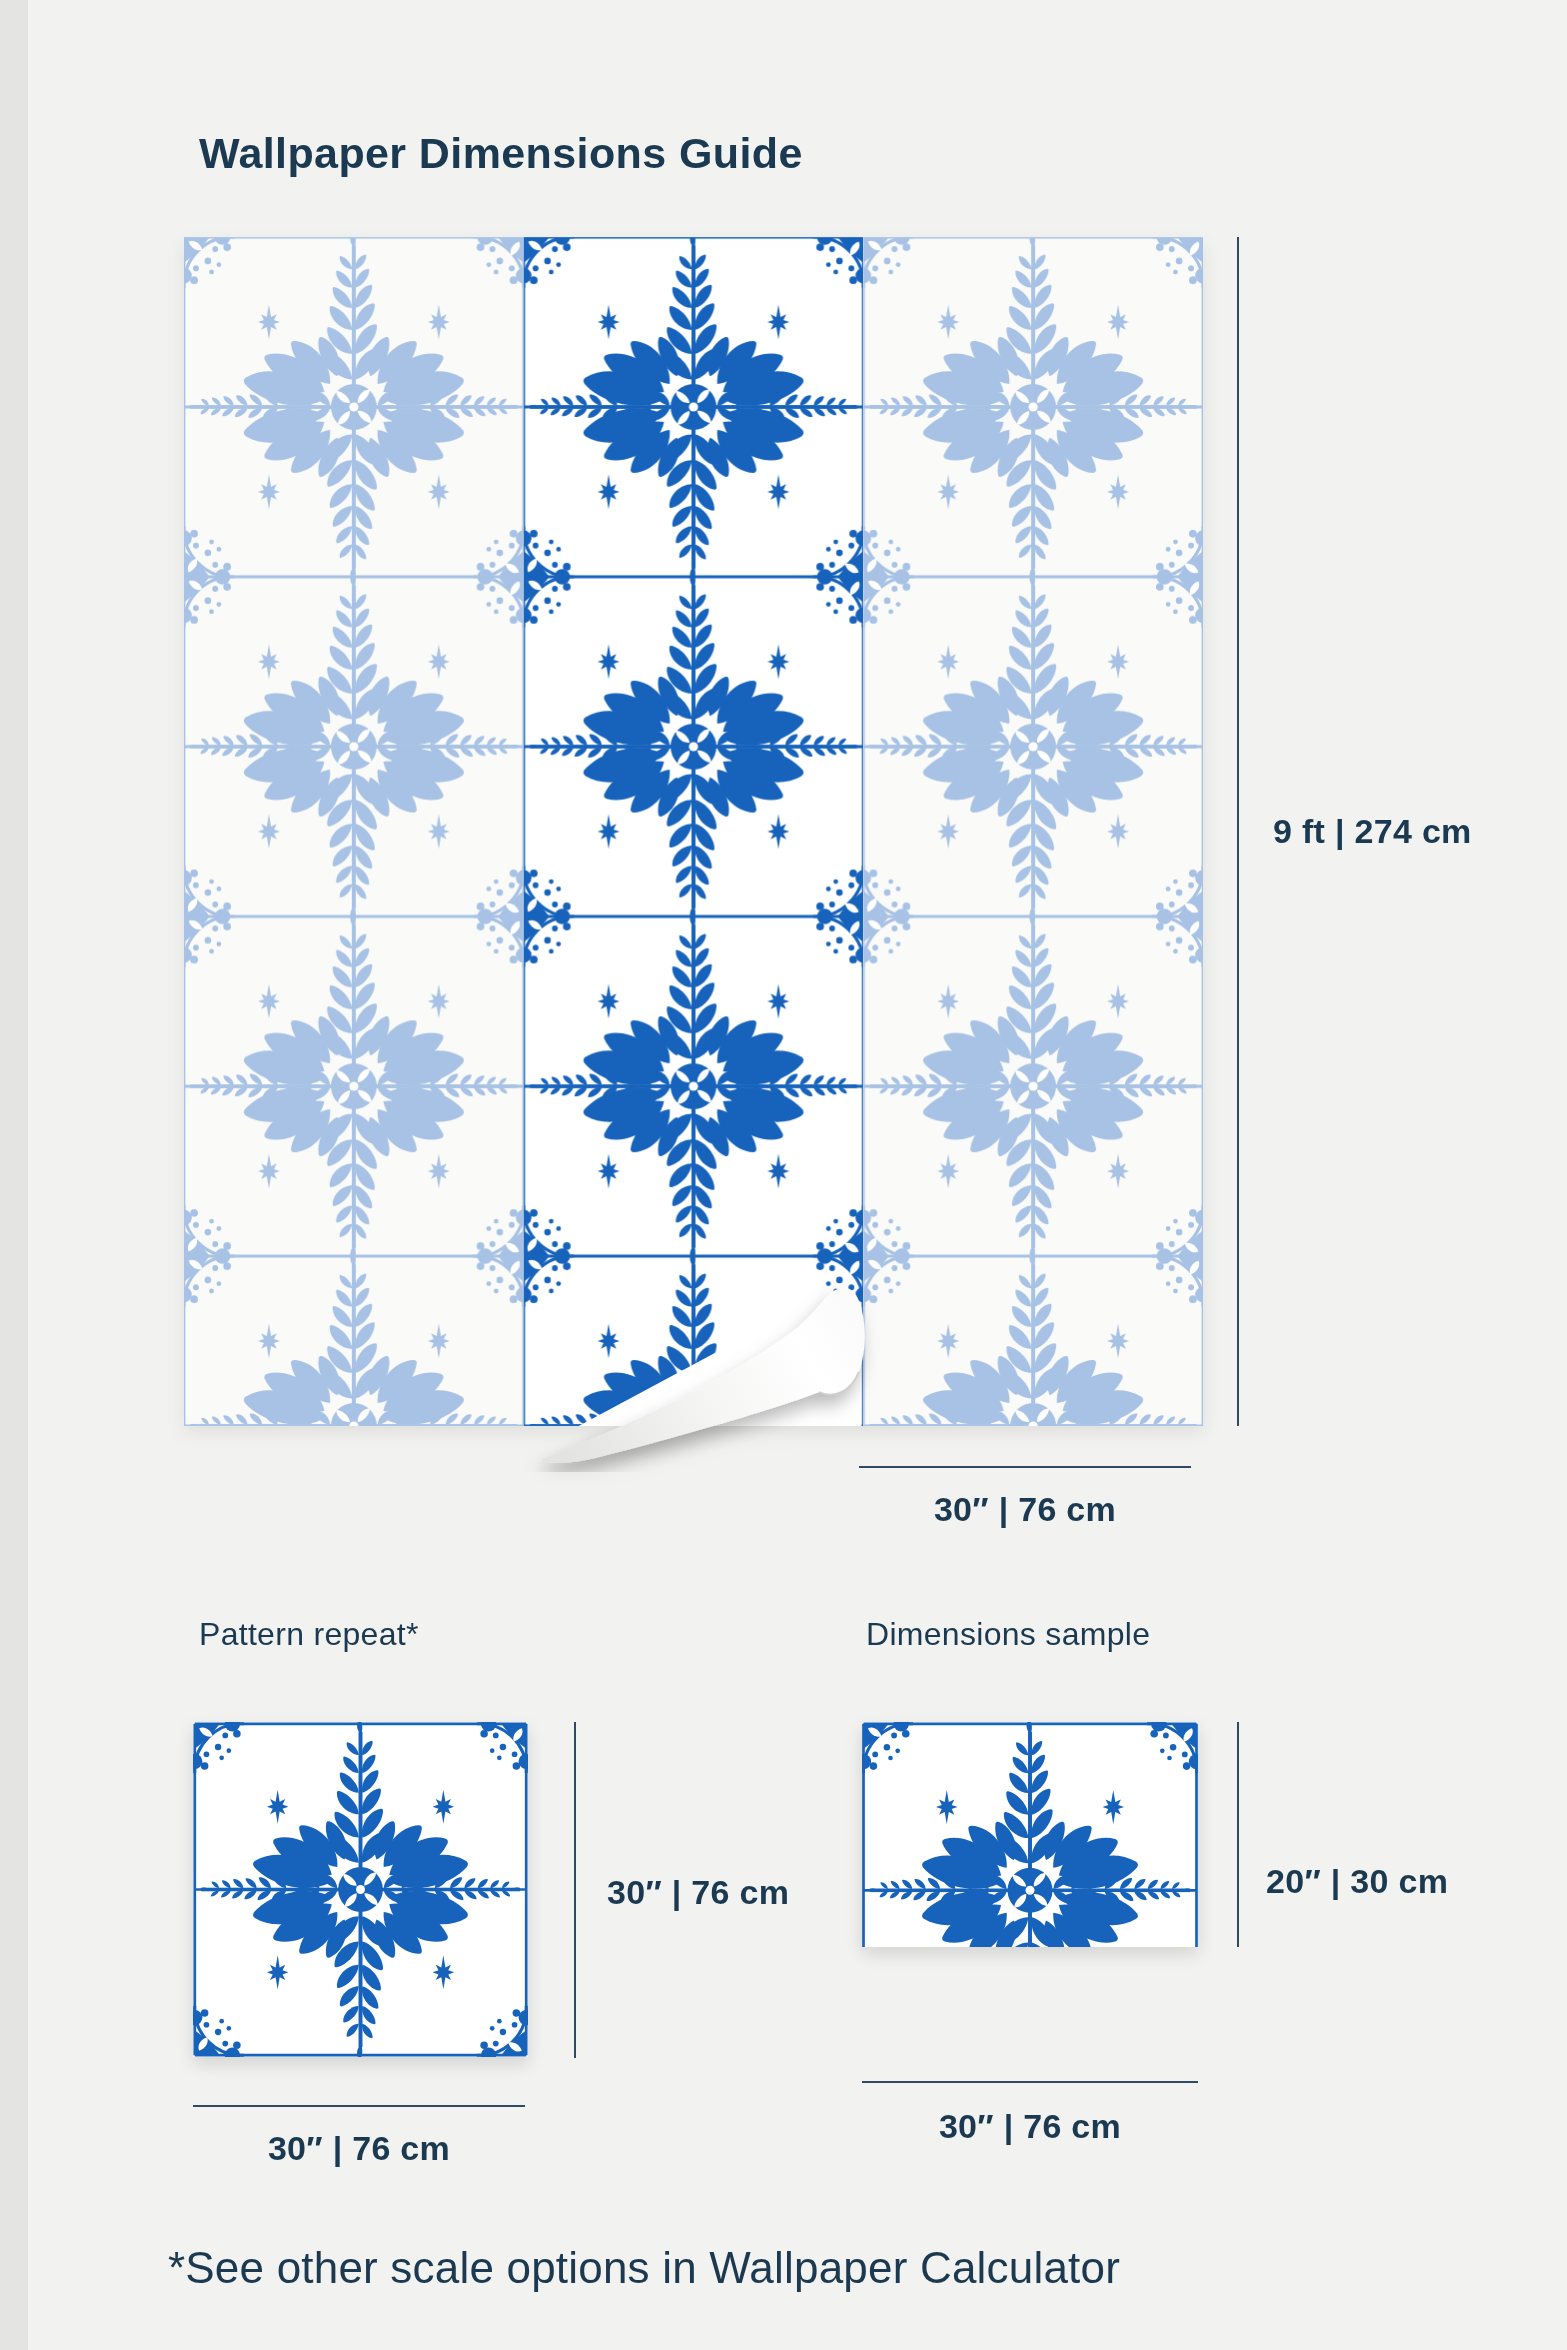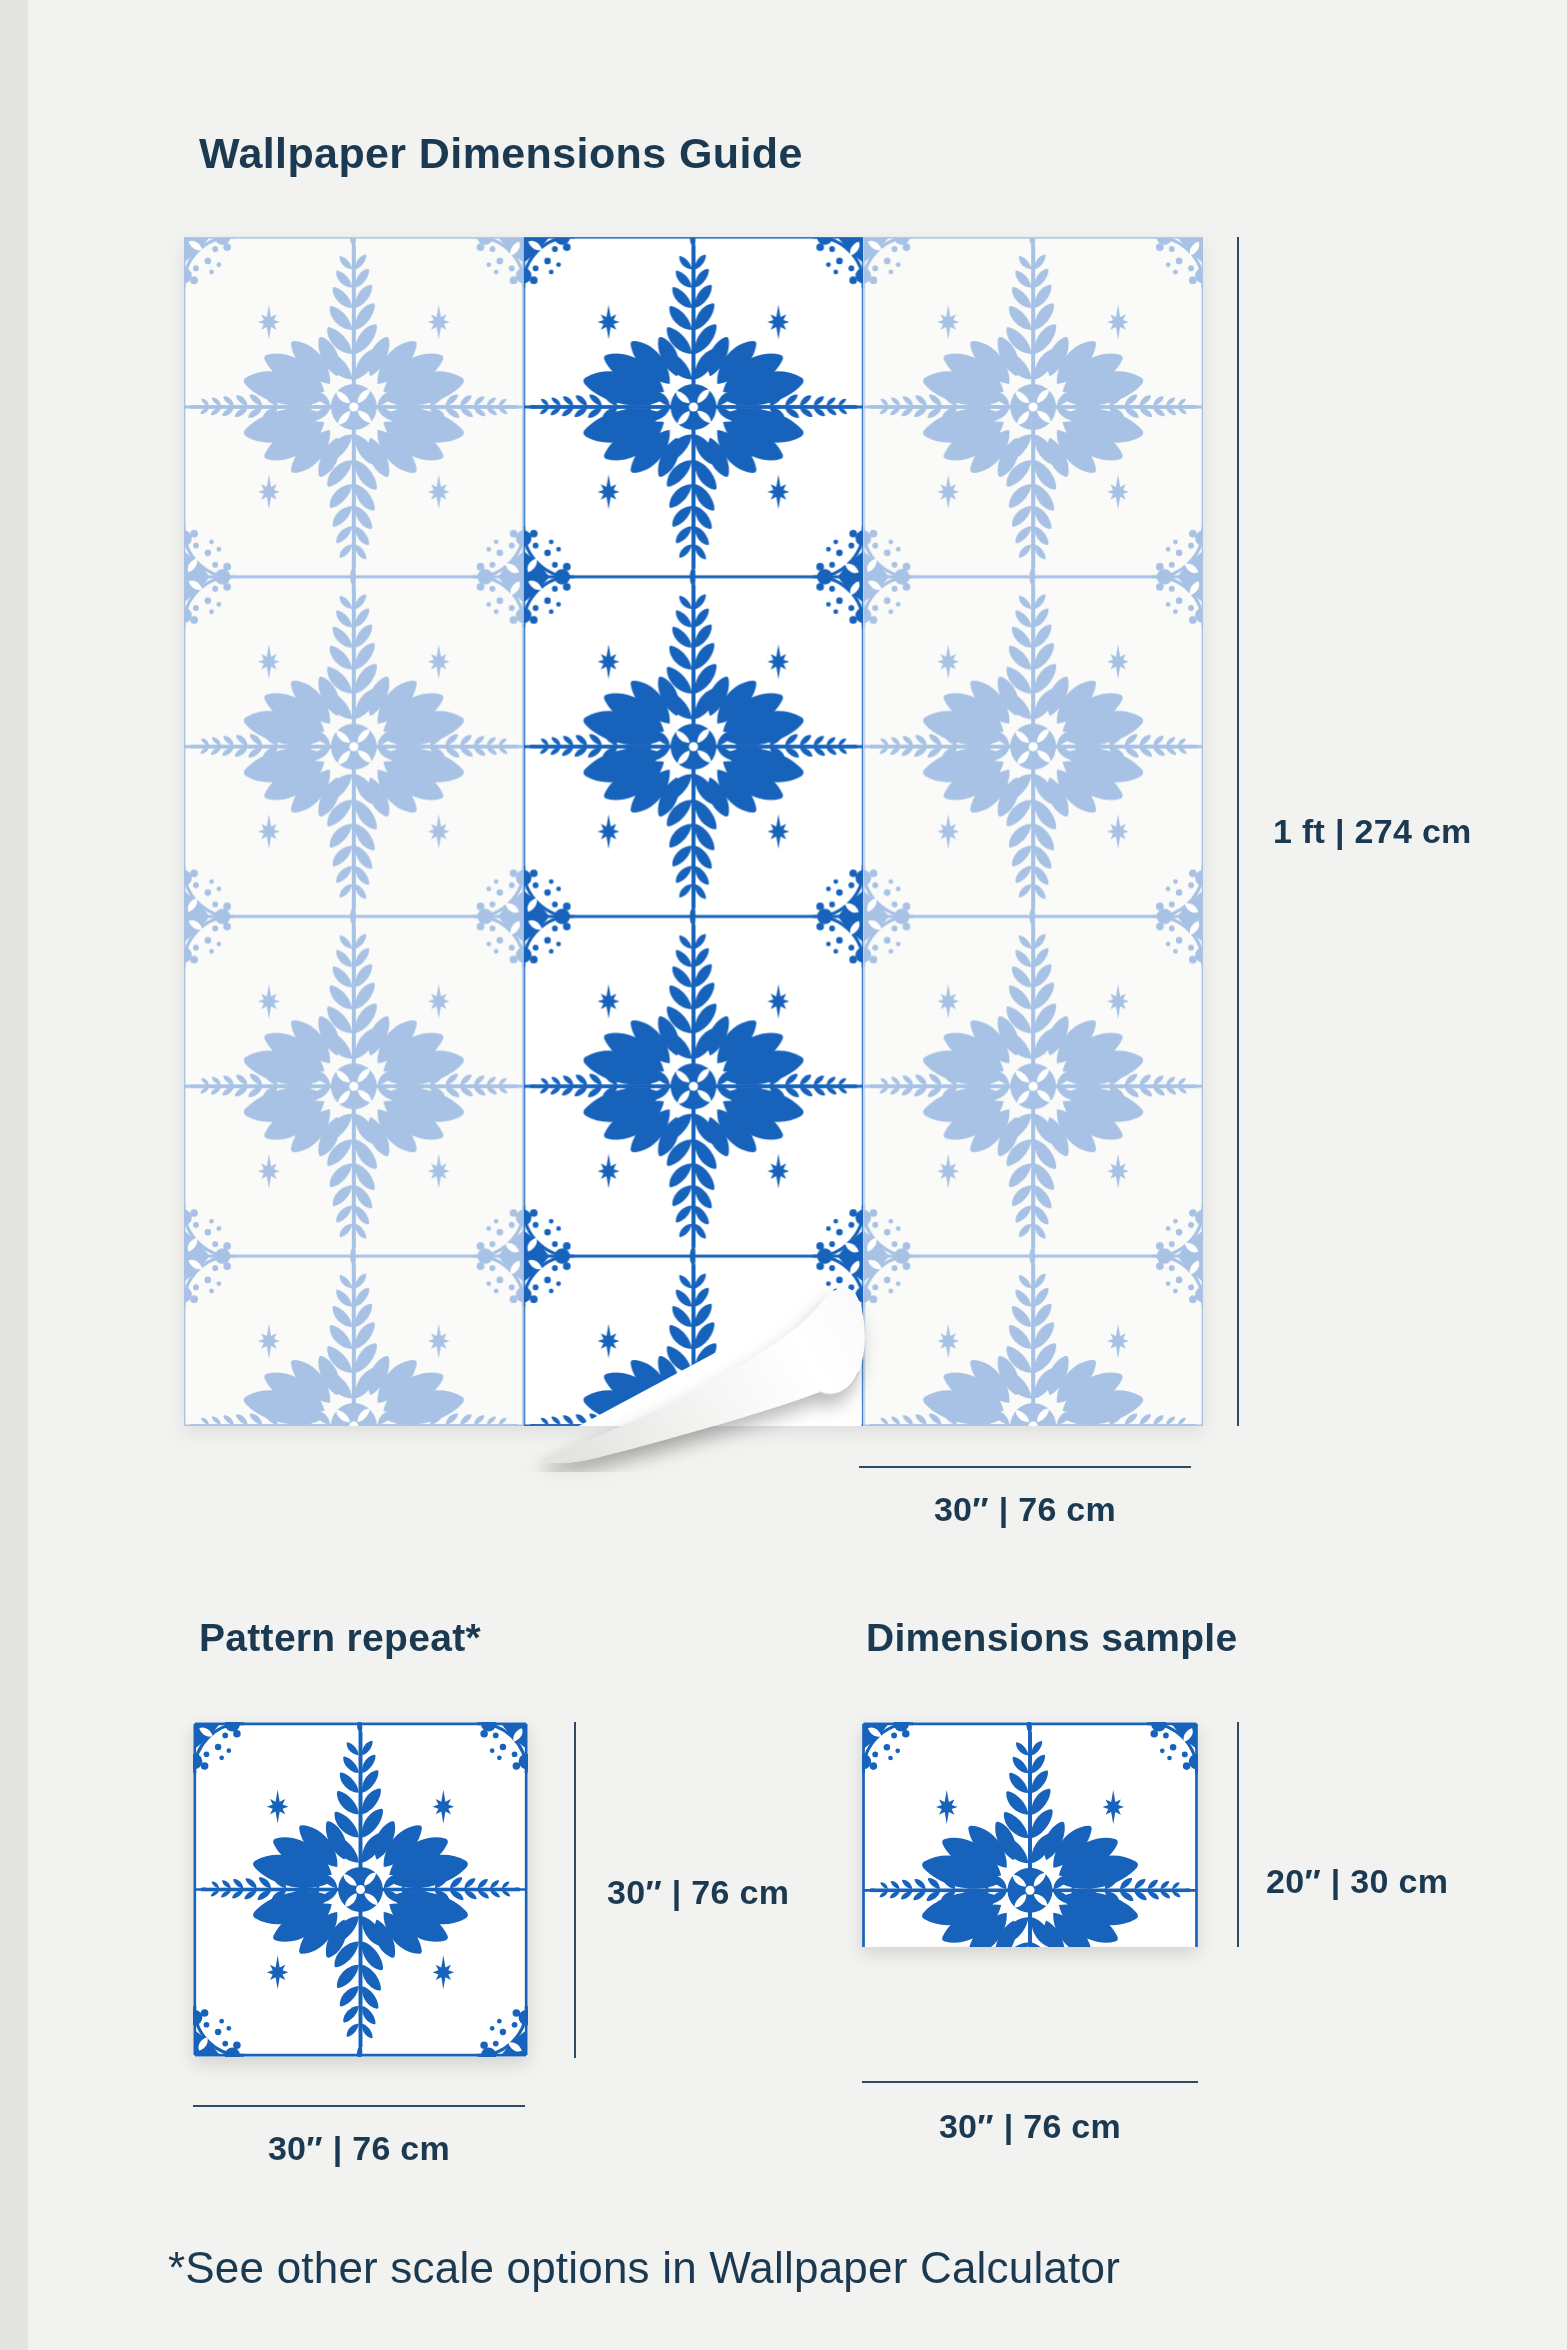--- a/index.html
+++ b/index.html
@@ -17,21 +17,21 @@
     background:var(--page_background,#F2F2F0);
     color:var(--text_navy,#1B3950);
     margin-left:28px;
   }
   .abs{position:absolute;}
   .page-title{
     left:171px;top:129px;font-size:43px;font-weight:700;letter-spacing:0.4px;
     color:var(--text_navy);white-space:nowrap;
   }
   .section-heading{
-    top:1616px;font-size:39px;font-weight:700;letter-spacing:0.3px;
+    top:1616px;font-size:32px;font-weight:400;letter-spacing:0.3px;
     color:var(--text_navy);white-space:nowrap;
   }
   .dim-label{
     font-size:34px;font-weight:700;letter-spacing:0.3px;color:var(--text_navy);
     white-space:nowrap;
   }
   .dim-label.centered{text-align:center;}
   .vline{width:1.8px;background:var(--dimension_line);}
   .hline{height:1.8px;background:var(--dimension_line);}
   .footnote{
@@ -181,21 +181,21 @@
       <polygon points="430,1295 700,1150 738,1212 738,1295" fill="#FFFFFF"></polygon>
       <path d="M388,1332 C500,1288 600,1240 668,1188 C680,1178 692,1164 700,1154
                C714,1140 728,1142 734,1156 C744,1180 744,1212 735,1236
                C727,1257 708,1266 692,1258 C640,1278 520,1312 448,1330
                C424,1336 402,1337 388,1332 Z" fill="url(#curlGrad)" filter="url(#curlShadow)"></path>
       <path d="M692,1258 C708,1266 727,1257 735,1236" fill="none" stroke="#CFCFCD" stroke-width="2"></path>
     </g>
   </svg>
 
   <div class="abs vline" style="left:1209px;top:237px;height:1189px"></div>
-  <div class="abs dim-label" style="left:1245px;top:812px">1 ft | 274 cm</div>
+  <div class="abs dim-label" style="left:1245px;top:812px">9 ft | 274 cm</div>
 
   <div class="abs hline" style="left:831px;top:1466px;width:332px"></div>
   <div class="abs dim-label centered" style="left:831px;top:1490px;width:332px">30″ | 76 cm</div>
 
   <div class="abs section-heading" style="left:171px">Pattern repeat*</div>
   <div class="abs section-heading" style="left:838px">Dimensions sample</div>
 
   <svg class="abs tile-svg" style="left:165px;top:1722px" width="335" height="335" viewBox="-2 -2 374 374">
     <rect x="-2" y="-2" width="374" height="374" fill="#FFFFFF"></rect>
     <g style="color:var(--accent_blue,#1763BC)">

